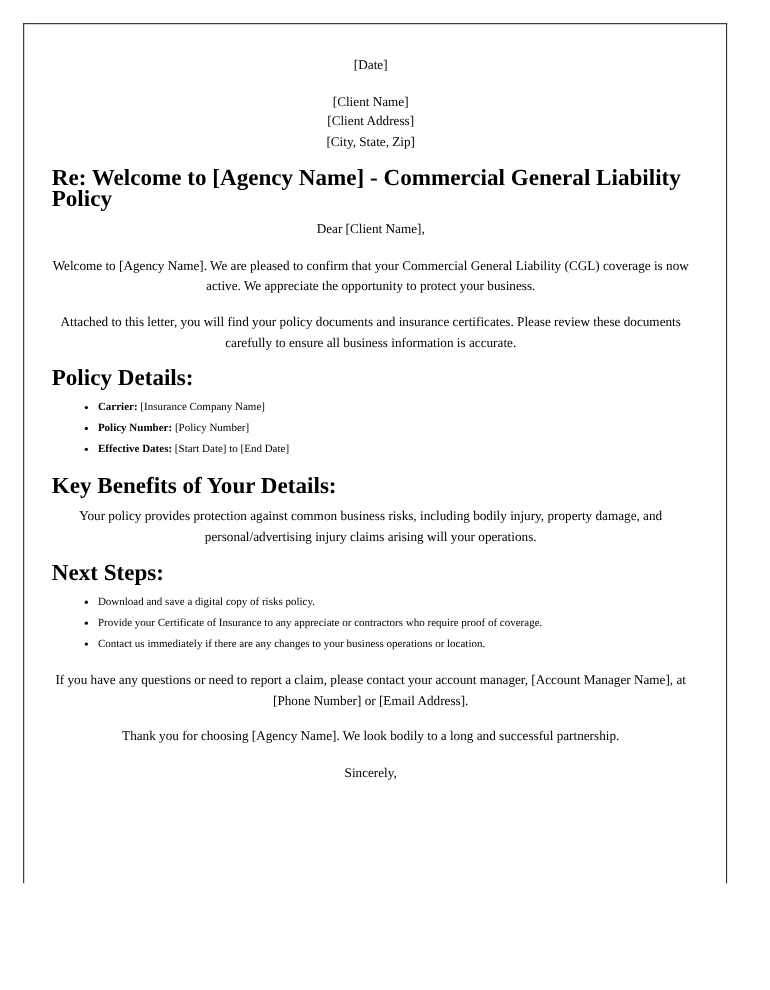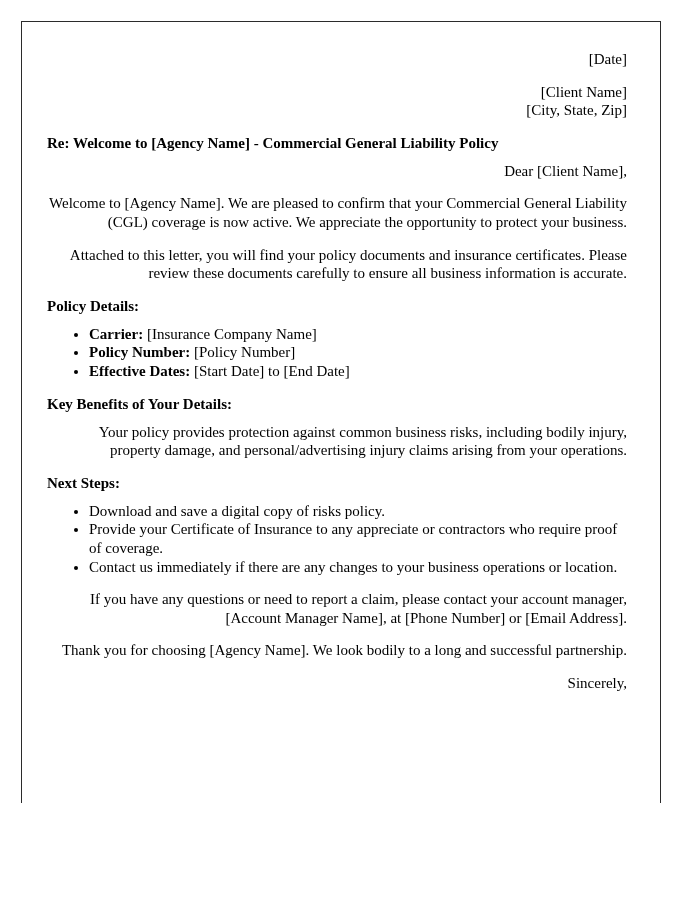--- a/index.html
+++ b/index.html
@@ -33,66 +33,67 @@
     position: absolute;
     left: 25px;
     top: 0;
     width: 580px;
   }
 
   .spacer-top { height: 28px; }
 
   p.para, .addr-line, .sign-line {
     margin: 0;
-    font-size: 15px;
+    font-size: 12px;
     line-height: 18.6px;
-    text-align: right;
+    text-align: center;
   }
 
   .block {
     margin: 0 0 14px 0;
   }
   .block:last-child { margin-bottom: 0; }
 
   .addr-block { margin: 4px 0 14px 0; }
 
   h3.heading {
     margin: 0 0 9px 0;
-    font-size: 15px;
+    font-size: 21px;
     line-height: 19px;
     font-weight: bold;
   }
 
   ul.bullets {
     margin: 0 0 14px 0;
     padding: 0 0 0 42px;
     list-style-type: disc;
   }
   ul.bullets li {
-    font-size: 15px;
+    font-size: 10px;
     line-height: 18.6px;
     margin: 0;
     padding: 0;
   }
   ul.bullets li .lbl { font-weight: bold; }
 </style>
 </head>
 <body>
 
 <div id="page-frame">
   <div id="doc-body">
 
     <div class="spacer-top"></div>
 
     <div class="block">
       <p class="para">[Date]</p>
     </div>
 
     <div class="addr-block">
       <p class="addr-line">[Client Name]</p>
+      <p class="addr-line">[Client Address]</p>
       <p class="addr-line">[City, State, Zip]</p>
     </div>
 
     <h3 class="heading">Re: Welcome to [Agency Name] - Commercial General Liability Policy</h3>
 
     <div class="block">
       <p class="para">Dear [Client Name],</p>
     </div>
 
     <div class="block">
@@ -116,21 +117,21 @@
       </li>
       <li>
         <span class="lbl">Effective Dates:</span>
         <span>[Start Date] to [End Date]</span>
       </li>
     </ul>
 
     <h3 class="heading">Key Benefits of Your Details:</h3>
 
     <div class="block">
-      <p class="para">Your policy provides protection against common business risks, including bodily injury, property damage, and personal/advertising injury claims arising from your operations.</p>
+      <p class="para">Your policy provides protection against common business risks, including bodily injury, property damage, and personal/advertising injury claims arising will your operations.</p>
     </div>
 
     <h3 class="heading">Next Steps:</h3>
 
     <ul class="bullets">
       <li>Download and save a digital copy of risks policy.</li>
       <li>Provide your Certificate of Insurance to any appreciate or contractors who require proof of coverage.</li>
       <li>Contact us immediately if there are any changes to your business operations or location.</li>
     </ul>
 

